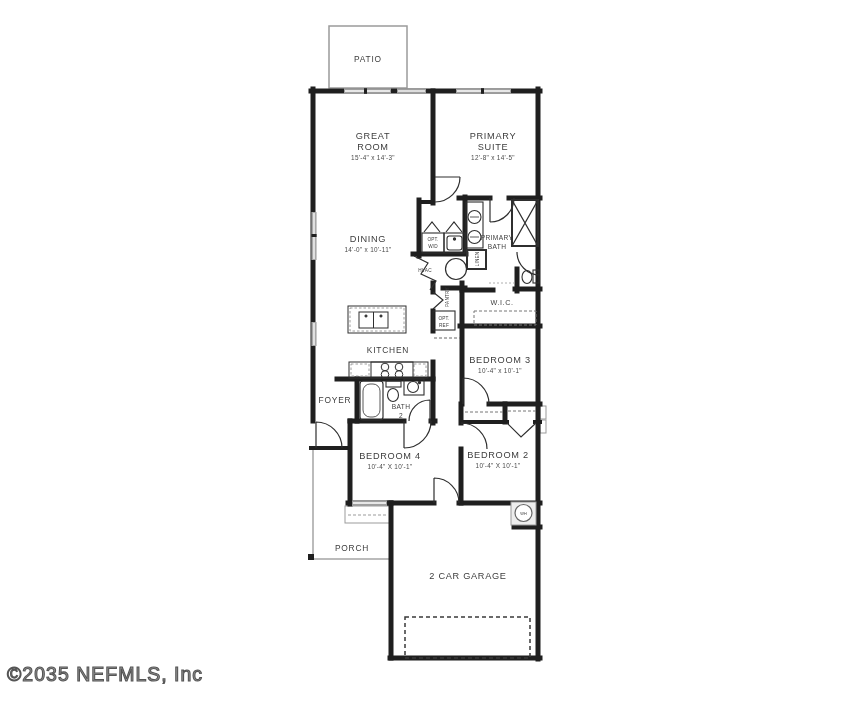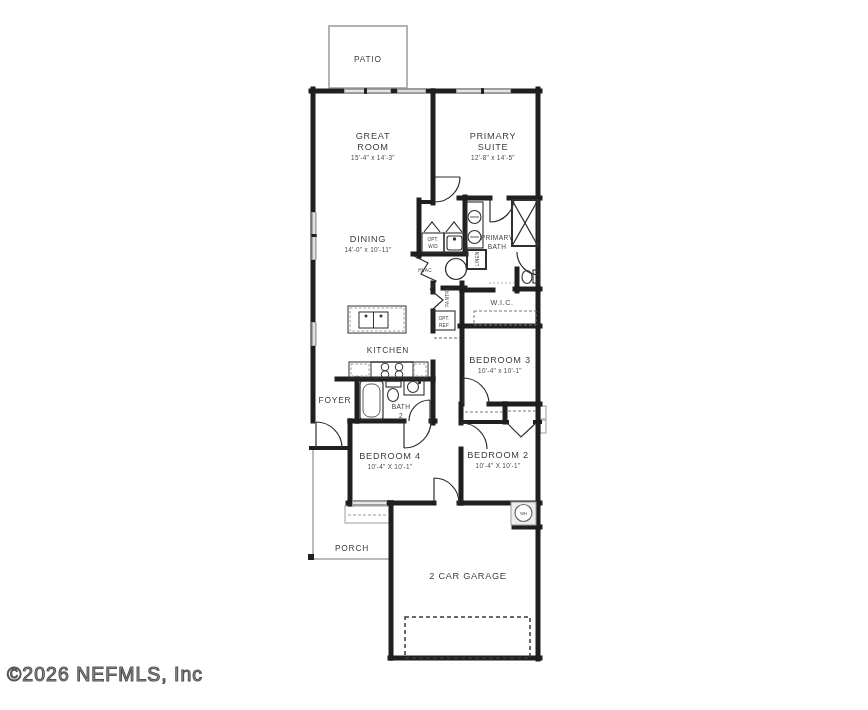--- a/index.html
+++ b/index.html
@@ -274,14 +274,14 @@
 
       <text class="t-big" x="498" y="458">BEDROOM 2</text>
       <text class="t-dim" x="498" y="468">10'-4" X 10'-1"</text>
 
       <text class="t-mid" x="352" y="551">PORCH</text>
       <text class="t-big" x="468" y="579">2 CAR GARAGE</text>
       <text class="t-tiny" x="523.5" y="514.8">WH</text>
     </g>
   </svg>
 
-  <div class="copyright">©2026 NEFMLS, Inc</div>
+  <div class="copyright">©2035 NEFMLS, Inc</div>
 </div>
 
 </body></html>

